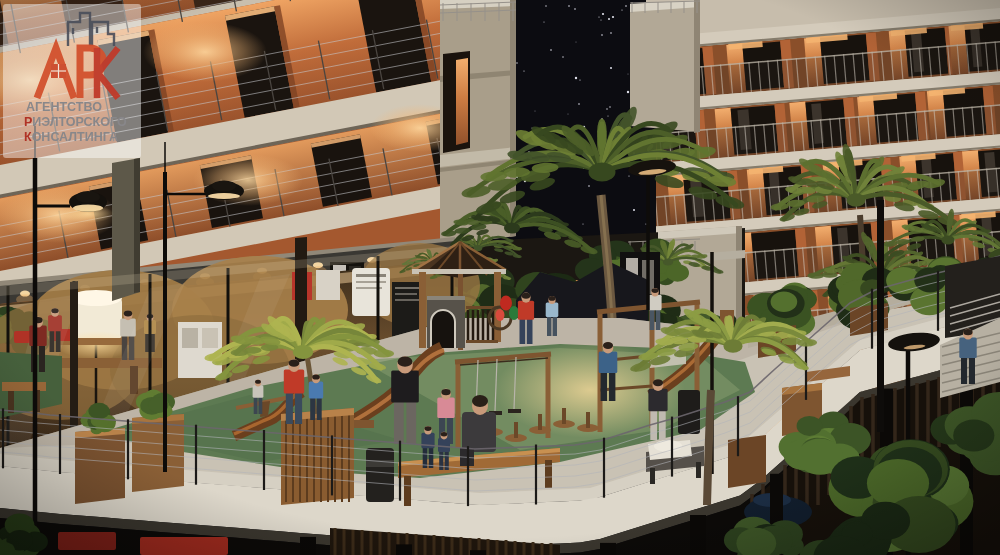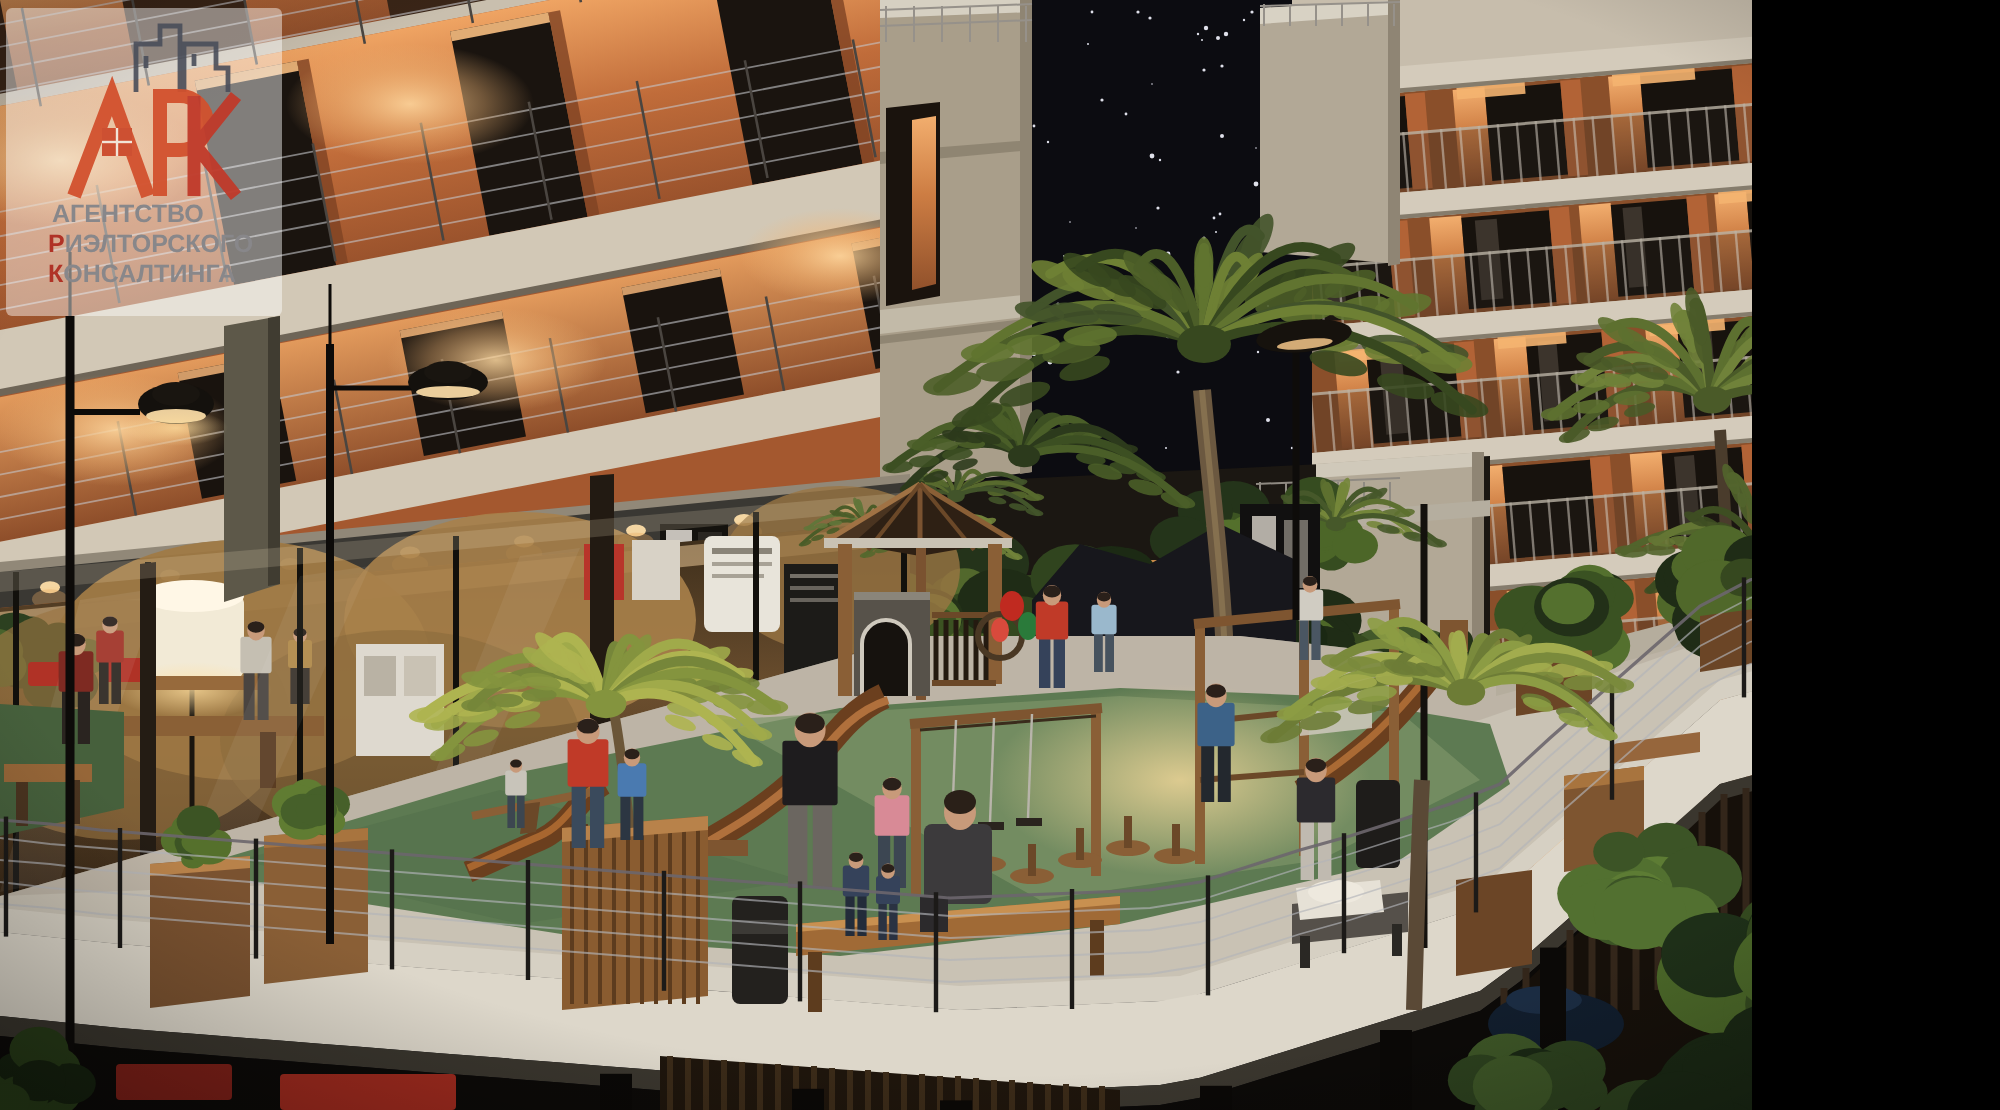--- a/index.html
+++ b/index.html
@@ -1,14 +1,14 @@
 <!DOCTYPE html>
 <html><head><meta charset="utf-8"><style>
 html,body{margin:0;padding:0;background:#000;}
-#scene{width:876px;height:555px;position:relative;overflow:hidden;font-family:"Liberation Sans",sans-serif;}
+#scene{width:1000px;height:555px;position:relative;overflow:hidden;font-family:"Liberation Sans",sans-serif;}
 </style></head><body>
 <div id="scene">
 <svg width="1000" height="555" viewBox="0 0 1000 555">
 <defs>
 <linearGradient id="litwall" x1="0" y1="0" x2="0" y2="1">
  <stop offset="0%" stop-color="#f2ae6e"></stop>
           <stop offset="45%" stop-color="#cd7d43"></stop>
           <stop offset="100%" stop-color="#91512b"></stop>
 </linearGradient>
 <linearGradient id="litwall2" x1="0" y1="0" x2="0" y2="1">

